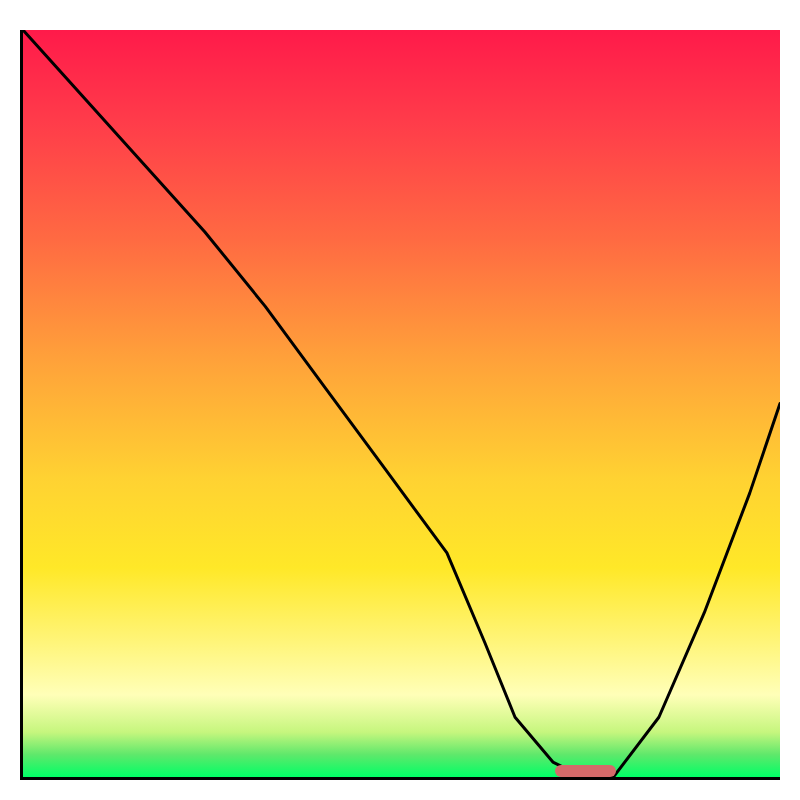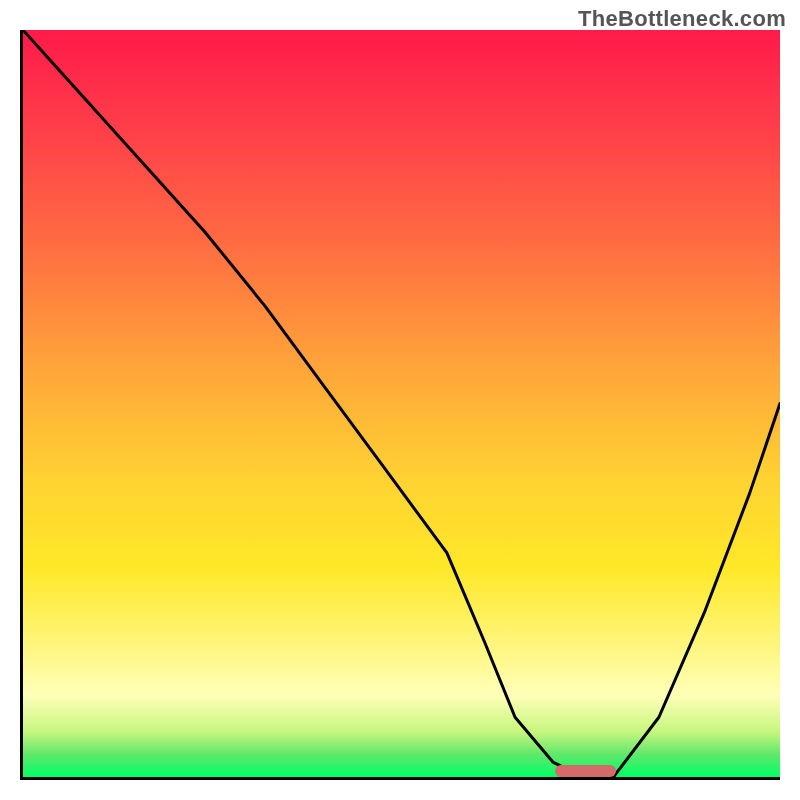--- a/index.html
+++ b/index.html
@@ -70,21 +70,20 @@
     background: #d46a6a;
     border-radius: 6px;
     z-index: 3;
   }
 </style>
 </head>
 <body>
 
 <div class="container">
 
-  <div class="watermark">TheBottleneck.com</div>
 
   <div class="plot-area">
 
     <div class="gradient-bg"></div>
 
     <svg class="curve" viewBox="0 0 760 750" preserveAspectRatio="none">
       <path id="curve-path" fill="none" stroke="#000" stroke-width="3" stroke-linecap="round" stroke-linejoin="round" d="M0.0 0.0 L60.8 67.5 L121.6 135.0 L182.4 202.5 L243.2 277.5 L304.0 360.0 L364.8 442.5 L425.6 525.0 L463.6 615.0 L494.0 690.0 L532.0 735.0 L562.4 750.0 L592.8 750.0 L638.4 690.0 L684.0 585.0 L729.6 465.0 L760.0 375.0"></path>
     </svg>
 
     <div id="marker" class="marker" style="left: 532px; width: 60.8px; height: 12px; bottom: 0px;"></div>

